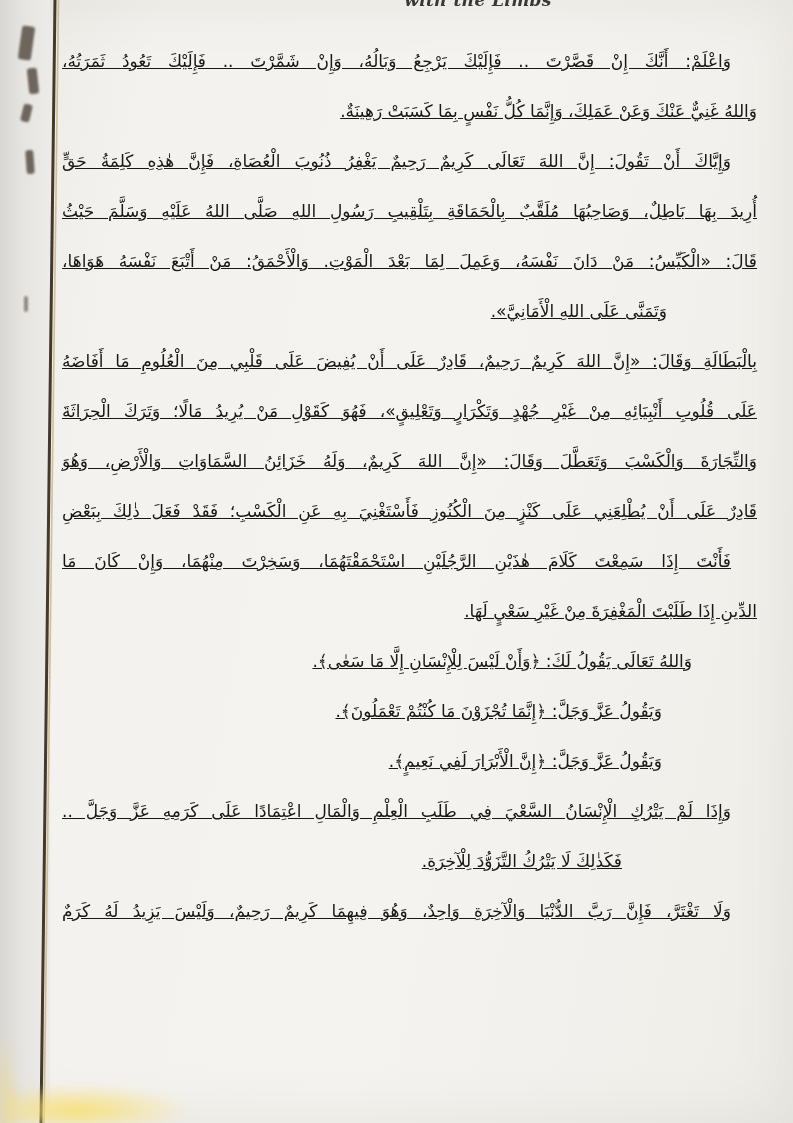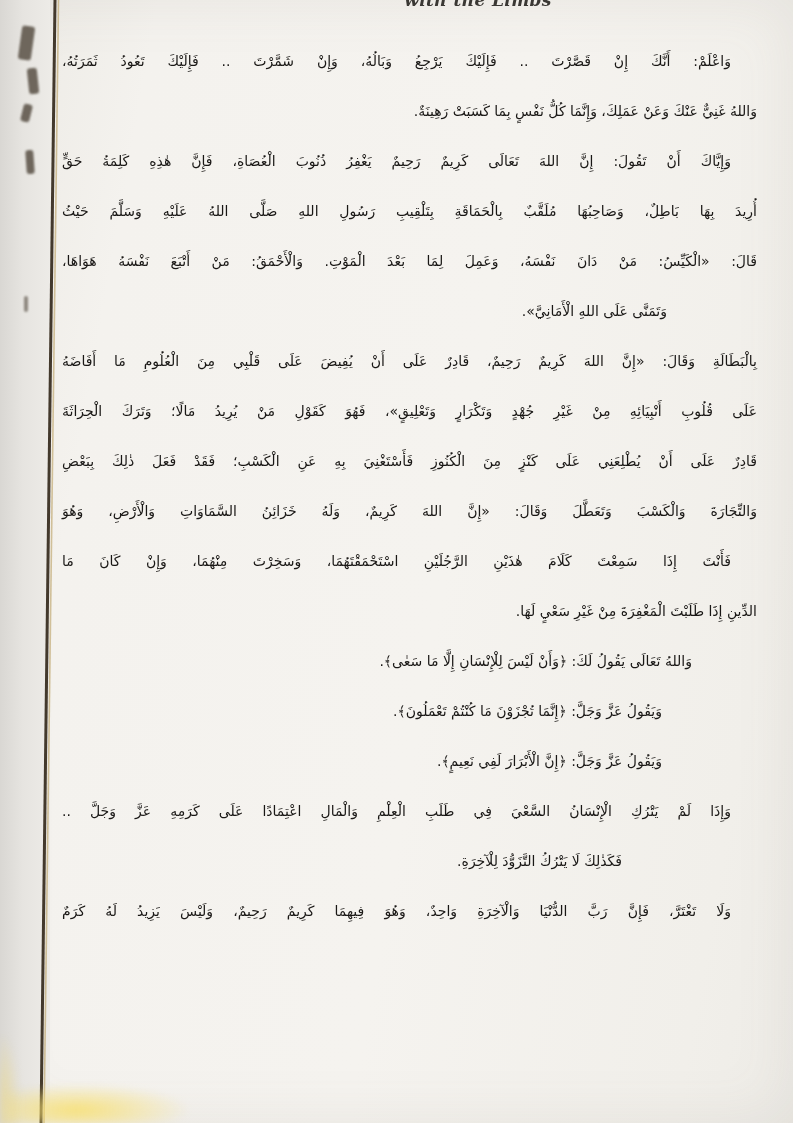--- a/index.html
+++ b/index.html
@@ -31,22 +31,22 @@
     display:block;margin-top:-10px;
     font-family:"DejaVu Serif", serif;font-style:italic;font-weight:700;
     font-size:17px;color:#3a3834;letter-spacing:.4px;text-align:center;
   }
   
   .text-block{
     position:absolute;left:62px;top:36px;width:695px;
     direction:rtl;color:#191715;
   }
   .line{
-    height:50px;line-height:50px;font-size:14px;
-    white-space:nowrap;text-align:right;
+    height:50px;line-height:50px;font-size:17px;
+    white-space:nowrap;text-align:right;text-decoration:underline;
   }
   .j{text-align:justify;text-align-last:justify;text-justify:inter-word;}
   .is{padding-right:26px;}   
   .i65{padding-right:65px;}
   .i90{padding-right:90px;}
   .i95{padding-right:95px;}
   .i135{padding-right:135px;}
   
   .stain-bottom{
     position:absolute;left:8px;top:1084px;width:180px;height:40px;
@@ -83,22 +83,22 @@
 
   <div class="text-block">
     <div class="line j is">وَاعْلَمْ: أَنَّكَ إِنْ قَصَّرْتَ .. فَإِلَيْكَ يَرْجِعُ وَبَالُهُ، وَإِنْ شَمَّرْتَ .. فَإِلَيْكَ تَعُودُ ثَمَرَتُهُ،</div>
     <div class="line">وَاللهُ غَنِيٌّ عَنْكَ وَعَنْ عَمَلِكَ، وَإِنَّمَا كُلُّ نَفْسٍ بِمَا كَسَبَتْ رَهِينَةٌ.</div>
     <div class="line j is">وَإِيَّاكَ أَنْ تَقُولَ: إِنَّ اللهَ تَعَالَى كَرِيمٌ رَحِيمٌ يَغْفِرُ ذُنُوبَ الْعُصَاةِ، فَإِنَّ هٰذِهِ كَلِمَةُ حَقٍّ</div>
     <div class="line j">أُرِيدَ بِهَا بَاطِلٌ، وَصَاحِبُهَا مُلَقَّبٌ بِالْحَمَاقَةِ بِتَلْقِيبِ رَسُولِ اللهِ صَلَّى اللهُ عَلَيْهِ وَسَلَّمَ حَيْثُ</div>
     <div class="line j">قَالَ: «الْكَيِّسُ: مَنْ دَانَ نَفْسَهُ، وَعَمِلَ لِمَا بَعْدَ الْمَوْتِ. وَالْأَحْمَقُ: مَنْ أَتْبَعَ نَفْسَهُ هَوَاهَا،</div>
     <div class="line i90">وَتَمَنَّى عَلَى اللهِ الْأَمَانِيَّ».</div>
     <div class="line j">بِالْبَطَالَةِ وَقَالَ: «إِنَّ اللهَ كَرِيمٌ رَحِيمٌ، قَادِرٌ عَلَى أَنْ يُفِيضَ عَلَى قَلْبِي مِنَ الْعُلُومِ مَا أَفَاضَهُ</div>
     <div class="line j">عَلَى قُلُوبِ أَنْبِيَائِهِ مِنْ غَيْرِ جُهْدٍ وَتَكْرَارٍ وَتَعْلِيقٍ»، فَهُوَ كَقَوْلِ مَنْ يُرِيدُ مَالًا؛ وَتَرَكَ الْحِرَاثَةَ</div>
+    <div class="line j">وَالتِّجَارَةَ وَالْكَسْبَ وَتَعَطَّلَ وَقَالَ: «إِنَّ اللهَ كَرِيمٌ، وَلَهُ خَزَائِنُ السَّمَاوَاتِ وَالْأَرْضِ، وَهُوَ</div>
     <div class="line j">قَادِرٌ عَلَى أَنْ يُطْلِعَنِي عَلَى كَنْزٍ مِنَ الْكُنُوزِ فَأَسْتَغْنِيَ بِهِ عَنِ الْكَسْبِ؛ فَقَدْ فَعَلَ ذٰلِكَ بِبَعْضِ</div>
-    <div class="line j">وَالتِّجَارَةَ وَالْكَسْبَ وَتَعَطَّلَ وَقَالَ: «إِنَّ اللهَ كَرِيمٌ، وَلَهُ خَزَائِنُ السَّمَاوَاتِ وَالْأَرْضِ، وَهُوَ</div>
     <div class="line j is">فَأَنْتَ إِذَا سَمِعْتَ كَلَامَ هٰذَيْنِ الرَّجُلَيْنِ اسْتَحْمَقْتَهُمَا، وَسَخِرْتَ مِنْهُمَا، وَإِنْ كَانَ مَا</div>
     <div class="line">الدِّينِ إِذَا طَلَبْتَ الْمَغْفِرَةَ مِنْ غَيْرِ سَعْيٍ لَهَا.</div>
     <div class="line i65">وَاللهُ تَعَالَى يَقُولُ لَكَ: ﴿وَأَنْ لَيْسَ لِلْإِنْسَانِ إِلَّا مَا سَعٰى﴾.</div>
     <div class="line i95">وَيَقُولُ عَزَّ وَجَلَّ: ﴿إِنَّمَا تُجْزَوْنَ مَا كُنْتُمْ تَعْمَلُونَ﴾.</div>
     <div class="line i95">وَيَقُولُ عَزَّ وَجَلَّ: ﴿إِنَّ الْأَبْرَارَ لَفِي نَعِيمٍ﴾.</div>
     <div class="line j is">وَإِذَا لَمْ يَتْرُكِ الْإِنْسَانُ السَّعْيَ فِي طَلَبِ الْعِلْمِ وَالْمَالِ اعْتِمَادًا عَلَى كَرَمِهِ عَزَّ وَجَلَّ ..</div>
     <div class="line i135">فَكَذٰلِكَ لَا يَتْرُكُ التَّزَوُّدَ لِلْآخِرَةِ.</div>
     <div class="line j is">وَلَا تَغْتَرَّ، فَإِنَّ رَبَّ الدُّنْيَا وَالْآخِرَةِ وَاحِدٌ، وَهُوَ فِيهِمَا كَرِيمٌ رَحِيمٌ، وَلَيْسَ يَزِيدُ لَهُ كَرَمٌ</div>
   </div>
 

